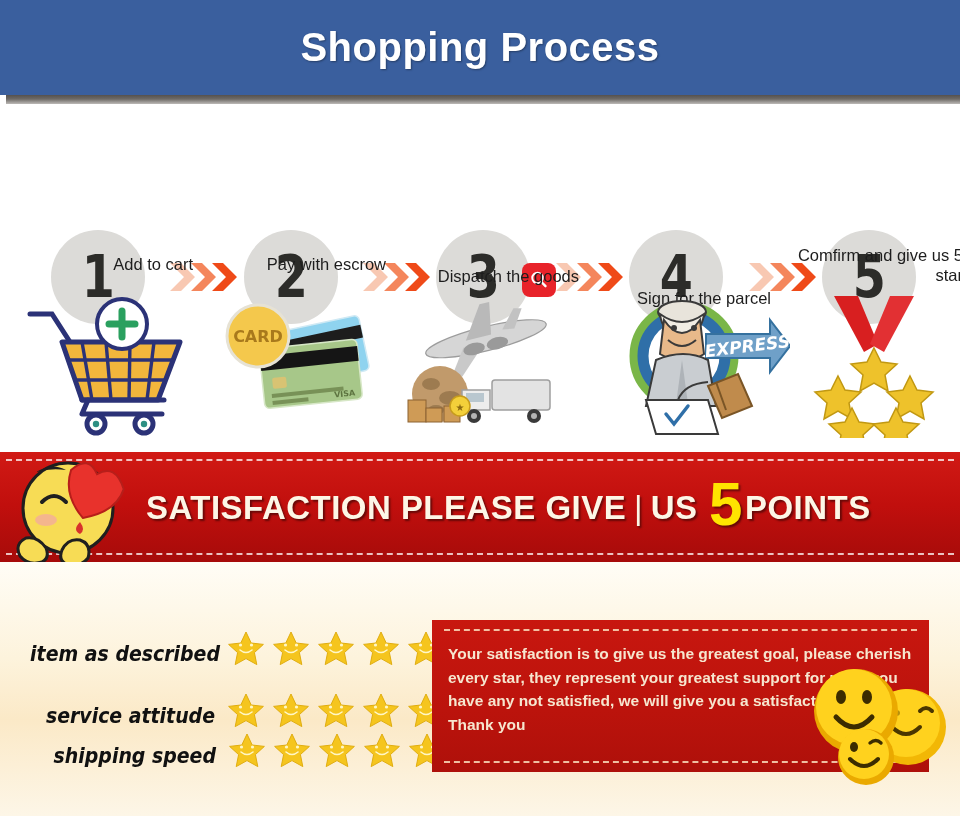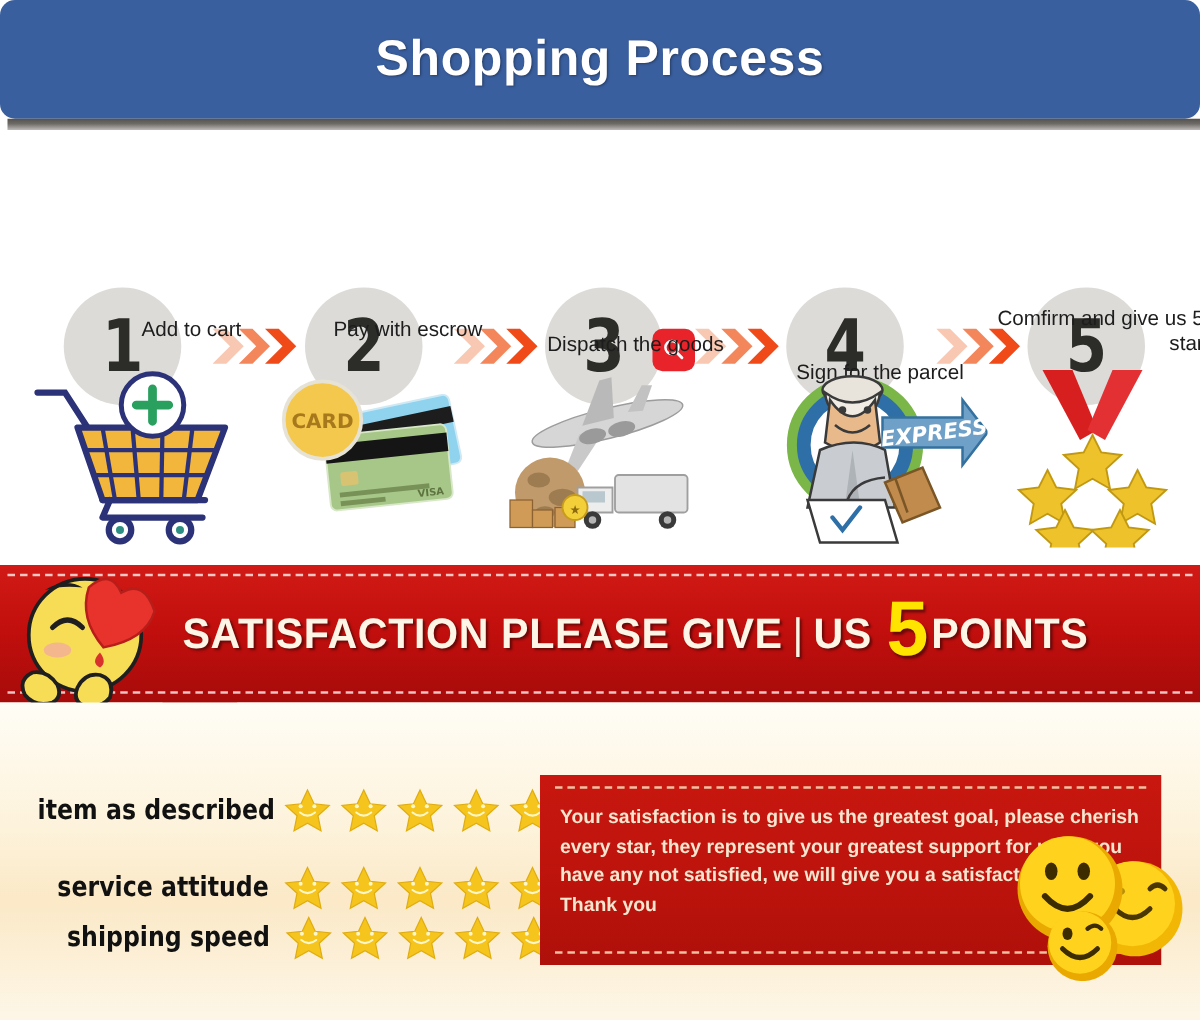--- a/index.html
+++ b/index.html
@@ -8,21 +8,21 @@
     background:#ffffff;
     font-family:"Liberation Sans", sans-serif;
     position:relative;
   }
   .page{position:relative;width:960px;height:816px;}
 
   
   .header{
     position:absolute;left:0;top:0;width:960px;height:95px;
     background:#3a5f9e;
-    display:flex;align-items:center;justify-content:center;border-radius:12px;
+    display:flex;align-items:center;justify-content:center;
   }
   .header-title{
     color:#ffffff;font-size:40px;font-weight:bold;letter-spacing:.5px;
     text-shadow:1px 1px 2px rgba(0,0,0,.35);
   }
   .header-shadow{
     position:absolute;left:6px;top:95px;width:954px;height:9px;
     background:linear-gradient(180deg,#55514e 0%,#6e6a66 45%,#bdbab7 100%);
   }
 
@@ -82,21 +82,21 @@
     color:#ffe400;font-size:62px;line-height:0;vertical-align:-6px;
     padding:0 2px;
   }
   .sat-text .bar{font-weight:normal;padding:0 8px;}
 
   
   .bottom{
     position:absolute;left:0;top:562px;width:960px;height:254px;
     background:linear-gradient(180deg,#fffdf6 0%,#fdf3dc 38%,#fbe9c7 62%,#fdf6e7 100%);
   }
-  .rating-row{position:absolute;display:flex;align-items:center;}
+  .rating-row{position:absolute;display:flex;align-items:flex-end;font-style:italic;}
   .rating-label{
     font-family:"DejaVu Sans", sans-serif;
     font-size:22px;font-weight:bold;color:#111;
     transform:scaleX(.86);transform-origin:right center;
     text-align:right;width:215px;white-space:nowrap;
   }
   .stars{display:flex;align-items:center;gap:7px;margin-left:12px;}
 
   .msgbox{
     position:absolute;left:432px;top:620px;width:497px;height:152px;

